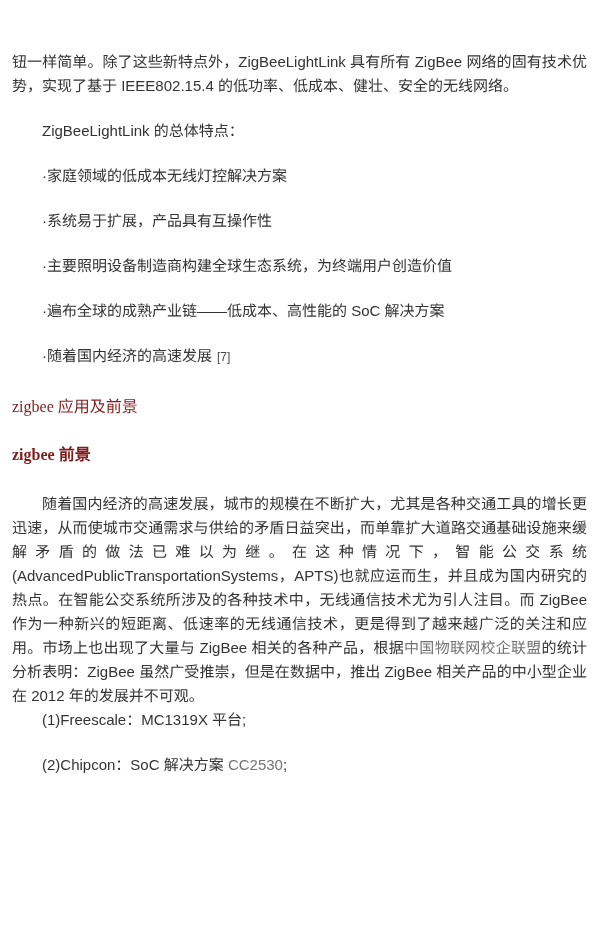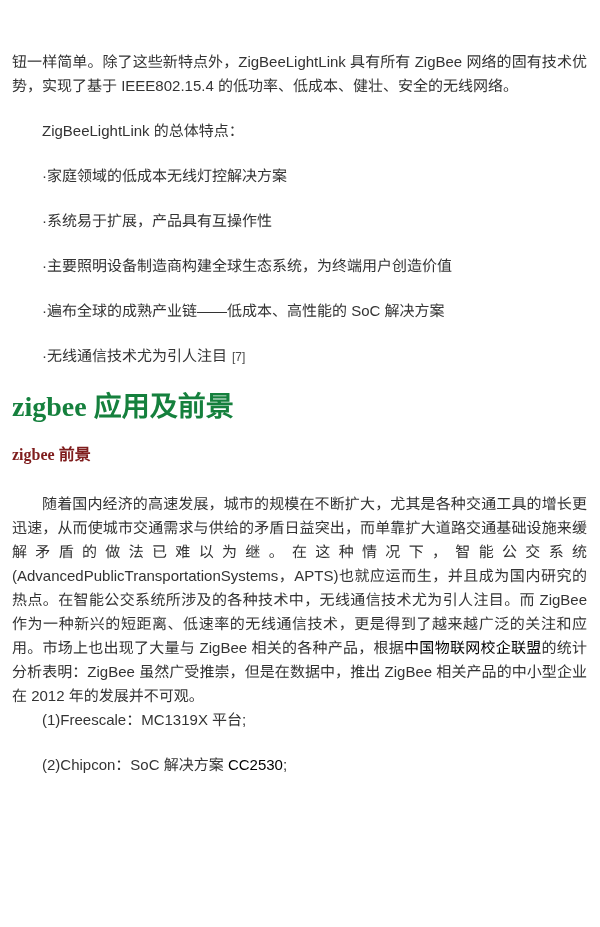--- a/index.html
+++ b/index.html
@@ -16,36 +16,36 @@
   p {
     margin: 0 0 21px 0;
     font-size: 15px;
     line-height: 24px;
     text-align: justify;
   }
   .indent { text-indent: 2em; }
   .no-gap { margin-bottom: 0; }
   h2 {
     font-family: "Liberation Serif", "DejaVu Serif", serif;
-    font-size: 28px;
-    font-weight: 700;
+    font-size: 16px;
+    font-weight: 400;
     line-height: 34px;
     margin: 0;
-    color: #15803d;
+    color: #7f1d1d;
   }
   h3 {
     font-family: "Liberation Serif", "DejaVu Serif", serif;
     font-size: 16px;
     font-weight: 700;
     line-height: 22px;
     margin: 20px 0 26px 0;
     color: #7f1d1d;
   }
   .link {
-    color: #000000;
+    color: #737373;
     text-decoration: none;
     cursor: pointer;
   }
   .ref {
     font-size: 12px;
     color: #4a4a4a;
     margin-left: 5px;
     cursor: pointer;
   }
 </style>
@@ -62,21 +62,21 @@
 
 
   <p class="indent">·系统易于扩展，产品具有互操作性</p>
 
 
   <p class="indent">·主要照明设备制造商构建全球生态系统，为终端用户创造价值</p>
 
   <p class="indent">·遍布全球的成熟产业链——低成本、高性能的 SoC 解决方案</p>
 
   <p class="indent">
-    <span>·无线通信技术尤为引人注目</span><span class="ref">[7]</span>
+    <span>·随着国内经济的高速发展</span><span class="ref">[7]</span>
   </p>
 
   <h2>zigbee 应用及前景</h2>
 
   <h3>zigbee 前景</h3>
 
   <p class="indent no-gap">
     <span>随着国内经济的高速发展，城市的规模在不断扩大，尤其是各种交通工具的增长更迅速，从而使城市交通需求与供给的矛盾日益突出，而单靠扩大道路交通基础设施来缓解矛盾的做法已难以为继。在这种情况下，智能公交系统(AdvancedPublicTransportationSystems，APTS)也就应运而生，并且成为国内研究的热点。在智能公交系统所涉及的各种技术中，无线通信技术尤为引人注目。而 ZigBee 作为一种新兴的短距离、低速率的无线通信技术，更是得到了越来越广泛的关注和应用。市场上也出现了大量与 ZigBee 相关的各种产品，根据</span><a class="link">中国物联网校企联盟</a><span>的统计分析表明：ZigBee 虽然广受推崇，但是在数据中，推出 ZigBee 相关产品的中小型企业在 2012 年的发展并不可观。</span>
   </p>
 

